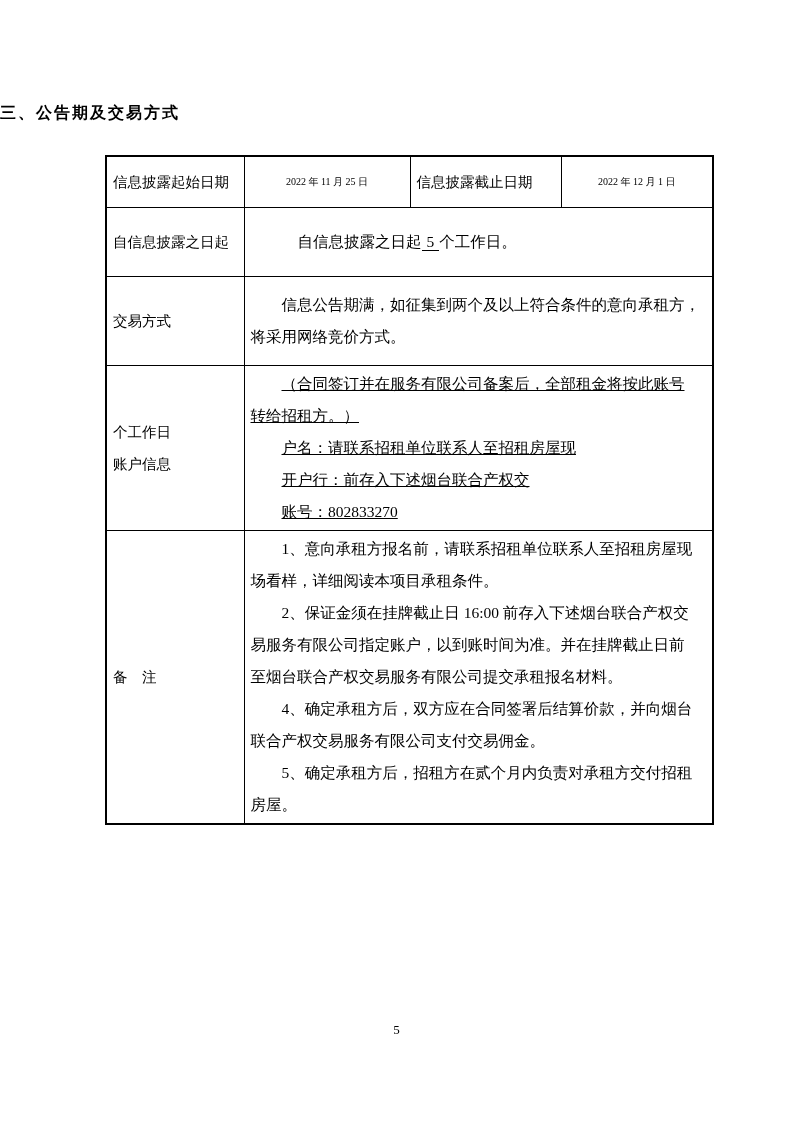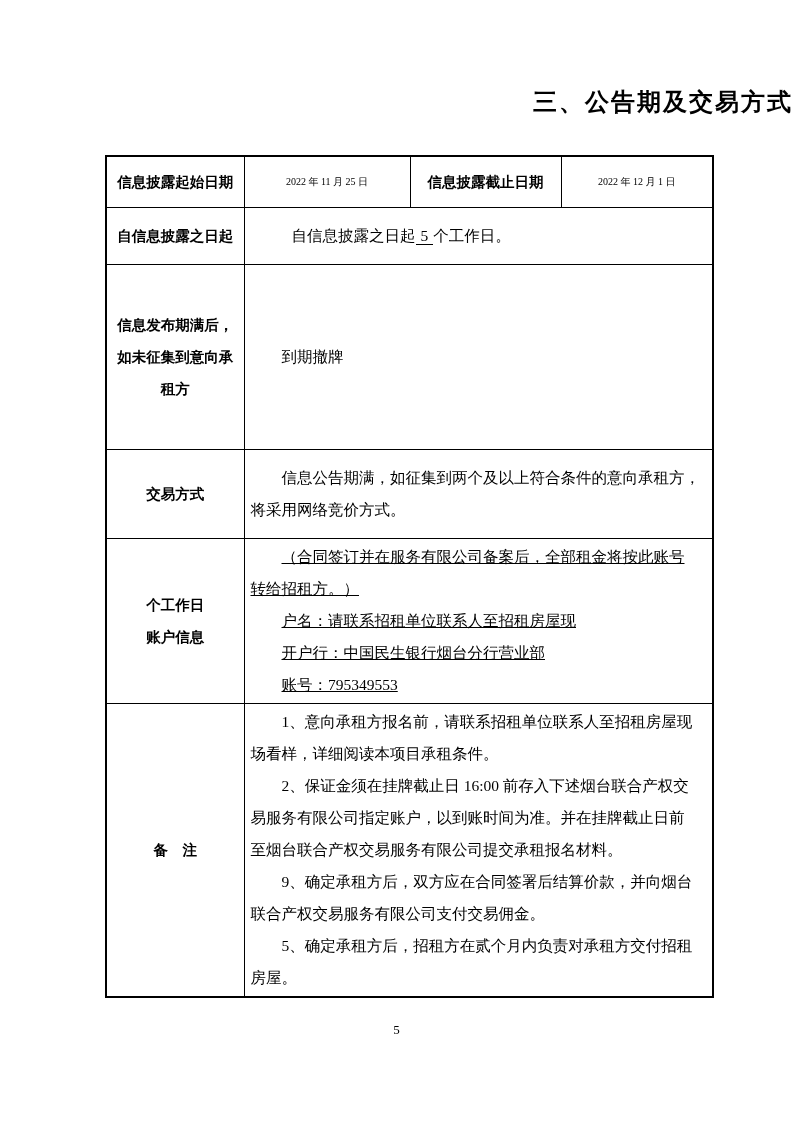--- a/index.html
+++ b/index.html
@@ -9,48 +9,48 @@
   }
   body {
     width: 793px;
     height: 1122px;
     position: relative;
     font-family: "Liberation Serif", "DejaVu Serif", serif;
     color: #000000;
   }
   .doc-title {
     position: absolute;
-    top: 86px;
+    top: 103px;
     left: 0;
     width: 100%;
-    text-align: right;
+    text-align: left;
     font-family: "Liberation Sans", "DejaVu Sans", sans-serif;
     font-weight: bold;
-    font-size: 24px;
+    font-size: 16px;
     letter-spacing: 2px;
   }
   table.info-table {
     position: absolute;
     left: 105px;
     top: 155px;
     width: 607px;
     border-collapse: collapse;
     table-layout: fixed;
     border: 2px solid #000;
   }
   table.info-table td {
     border: 1px solid #000;
     vertical-align: middle;
     padding: 2px 6px;
     box-sizing: border-box;
   }
   td.label-cell {
-    font-weight: bold;
+    font-weight: normal;
     font-size: 14.5px;
-    text-align: center;
+    text-align: left;
     line-height: 32px;
     white-space: pre-line;
     padding: 2px 4px;
     margin-top: 24px;
   }
   td.value-cell {
     font-size: 15.5px;
     line-height: 32px;
     padding-left: 8px;
     padding-right: 6px;
@@ -60,21 +60,21 @@
     text-align: center;
     font-weight: normal;
   }
   .para {
     text-indent: 2em;
     white-space: pre-line;
     margin: 0;
   }
   .flush {
     text-indent: 2em;
-    margin: 10px;
+    margin: 16px;
   }
   .underlined-num {
     border-bottom: 1px solid #000;
     padding: 0 5px;
   }
   .account-cell {
     line-height: 30px;
     text-decoration: underline;
   }
   .remarks-cell {
@@ -112,58 +112,50 @@
 
   <tr style="height:52px">
     <td class="label-cell">自信息披露之日起</td>
     <td class="value-cell" colspan="3">
       <div class="flush">
         <span>自信息披露之日起</span><span class="underlined-num">5</span><span>个工作日。</span>
       </div>
     </td>
   </tr>
 
-  <tr style="height:185px">
-    <td class="label-cell">信息发布期满后，
-如未征集到意向承
-租方</td>
-    <td class="value-cell" colspan="3">
-      <div class="para">到期撤牌</div>
-    </td>
-  </tr>
 
   <tr style="height:89px">
     <td class="label-cell">交易方式</td>
     <td class="value-cell" colspan="3">
       <div class="para">信息公告期满，如征集到两个及以上符合条件的意向承租方，
 将采用网络竞价方式。</div>
     </td>
   </tr>
 
   <tr style="height:153px">
     <td class="label-cell">个工作日
 账户信息</td>
     <td class="value-cell account-cell" colspan="3">
       <div class="para">（合同签订并在服务有限公司备案后，全部租金将按此账号
 转给招租方。）</div>
       <div class="para">户名：请联系招租单位联系人至招租房屋现</div>
-      <div class="para">开户行：中国民生银行烟台分行营业部</div>
-      <div class="para">账号：795349553</div>
+      <div class="para">开户行：前存入下述烟台联合产权交</div>
+      <div class="para">账号：802833270</div>
     </td>
   </tr>
 
   <tr style="height:280px">
     <td class="label-cell">备　注</td>
     <td class="value-cell remarks-cell" colspan="3">
       <div class="para">1、意向承租方报名前，请联系招租单位联系人至招租房屋现
 场看样，详细阅读本项目承租条件。</div>
       <div class="para">2、保证金须在挂牌截止日 16:00 前存入下述烟台联合产权交
 易服务有限公司指定账户，以到账时间为准。并在挂牌截止日前
 至烟台联合产权交易服务有限公司提交承租报名材料。</div>
-      <div class="para">9、确定承租方后，双方应在合同签署后结算价款，并向烟台
+      <div class="para">4、确定承租方后，双方应在合同签署后结算价款，并向烟台
 联合产权交易服务有限公司支付交易佣金。</div>
       <div class="para">5、确定承租方后，招租方在贰个月内负责对承租方交付招租
 房屋。</div>
     </td>
   </tr>
 </tbody>
   </table>
 
 <div class="page-number">5</div>
 

